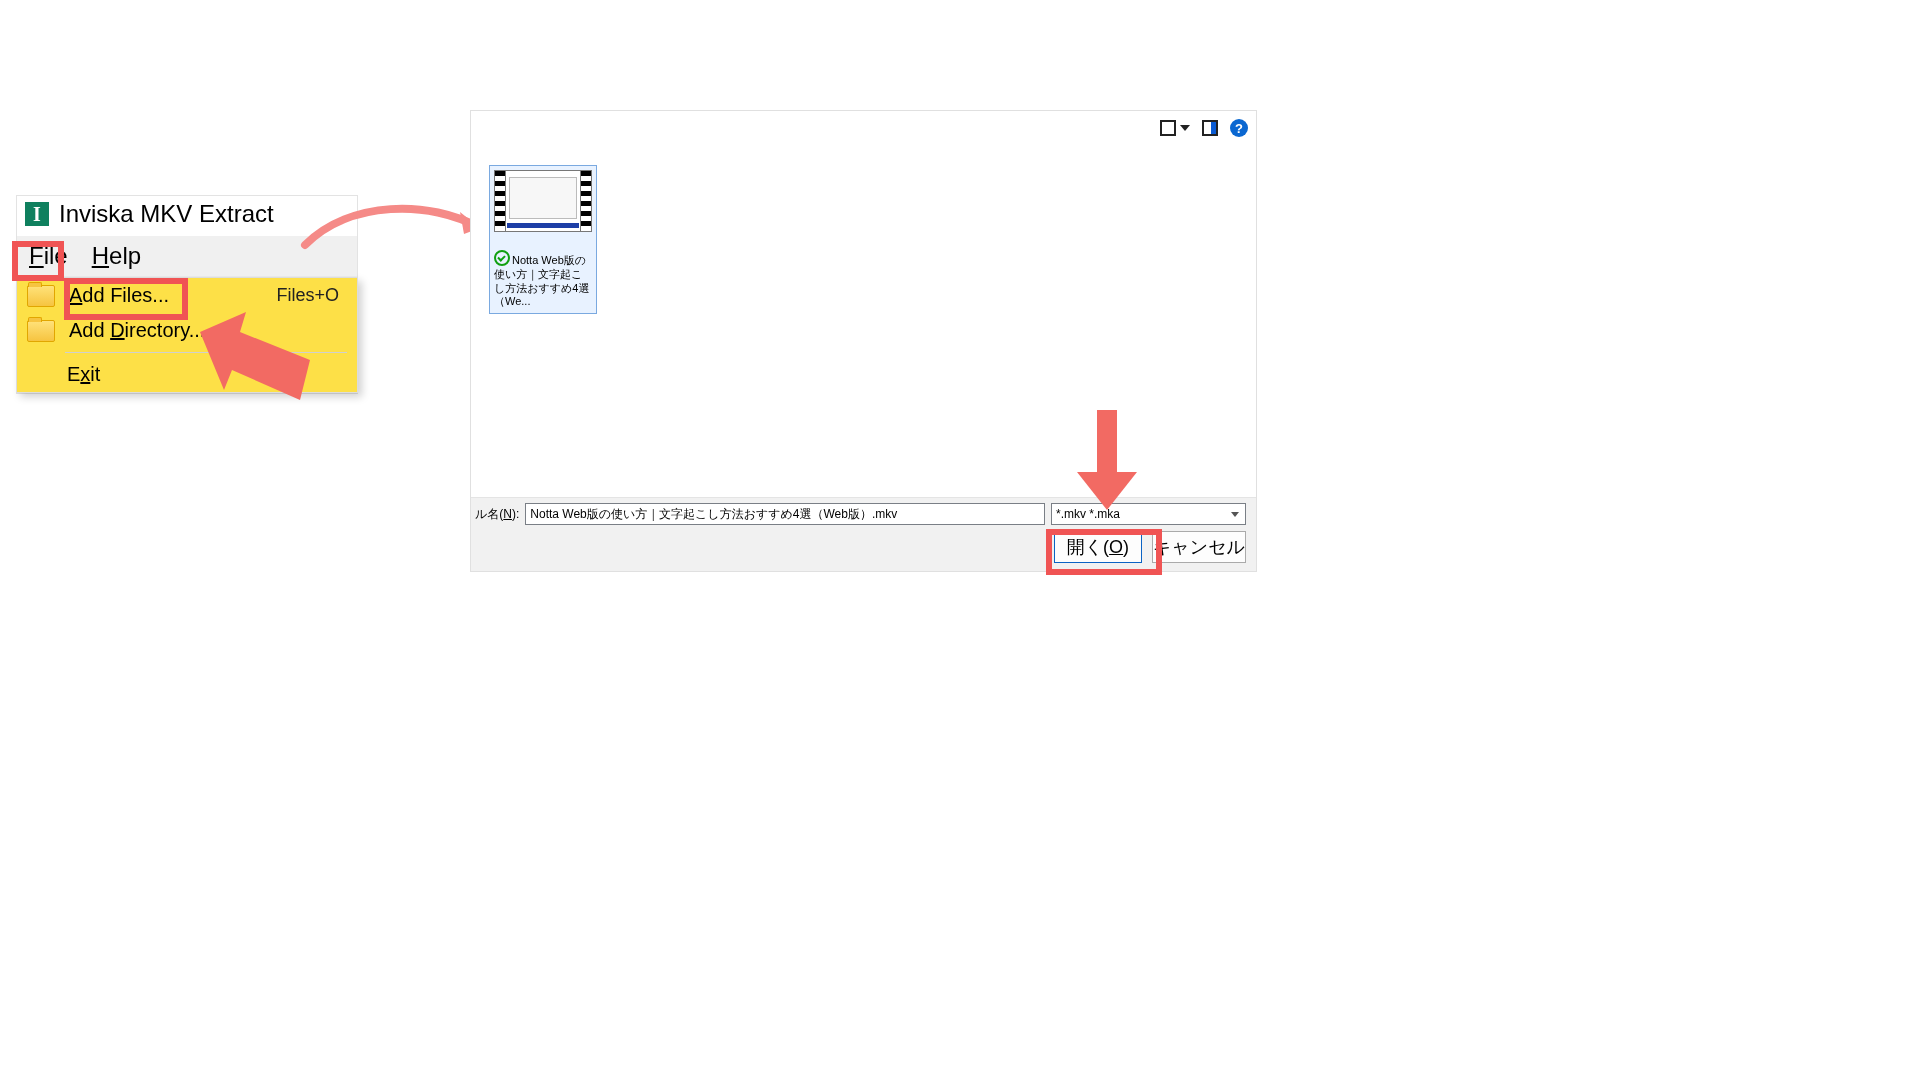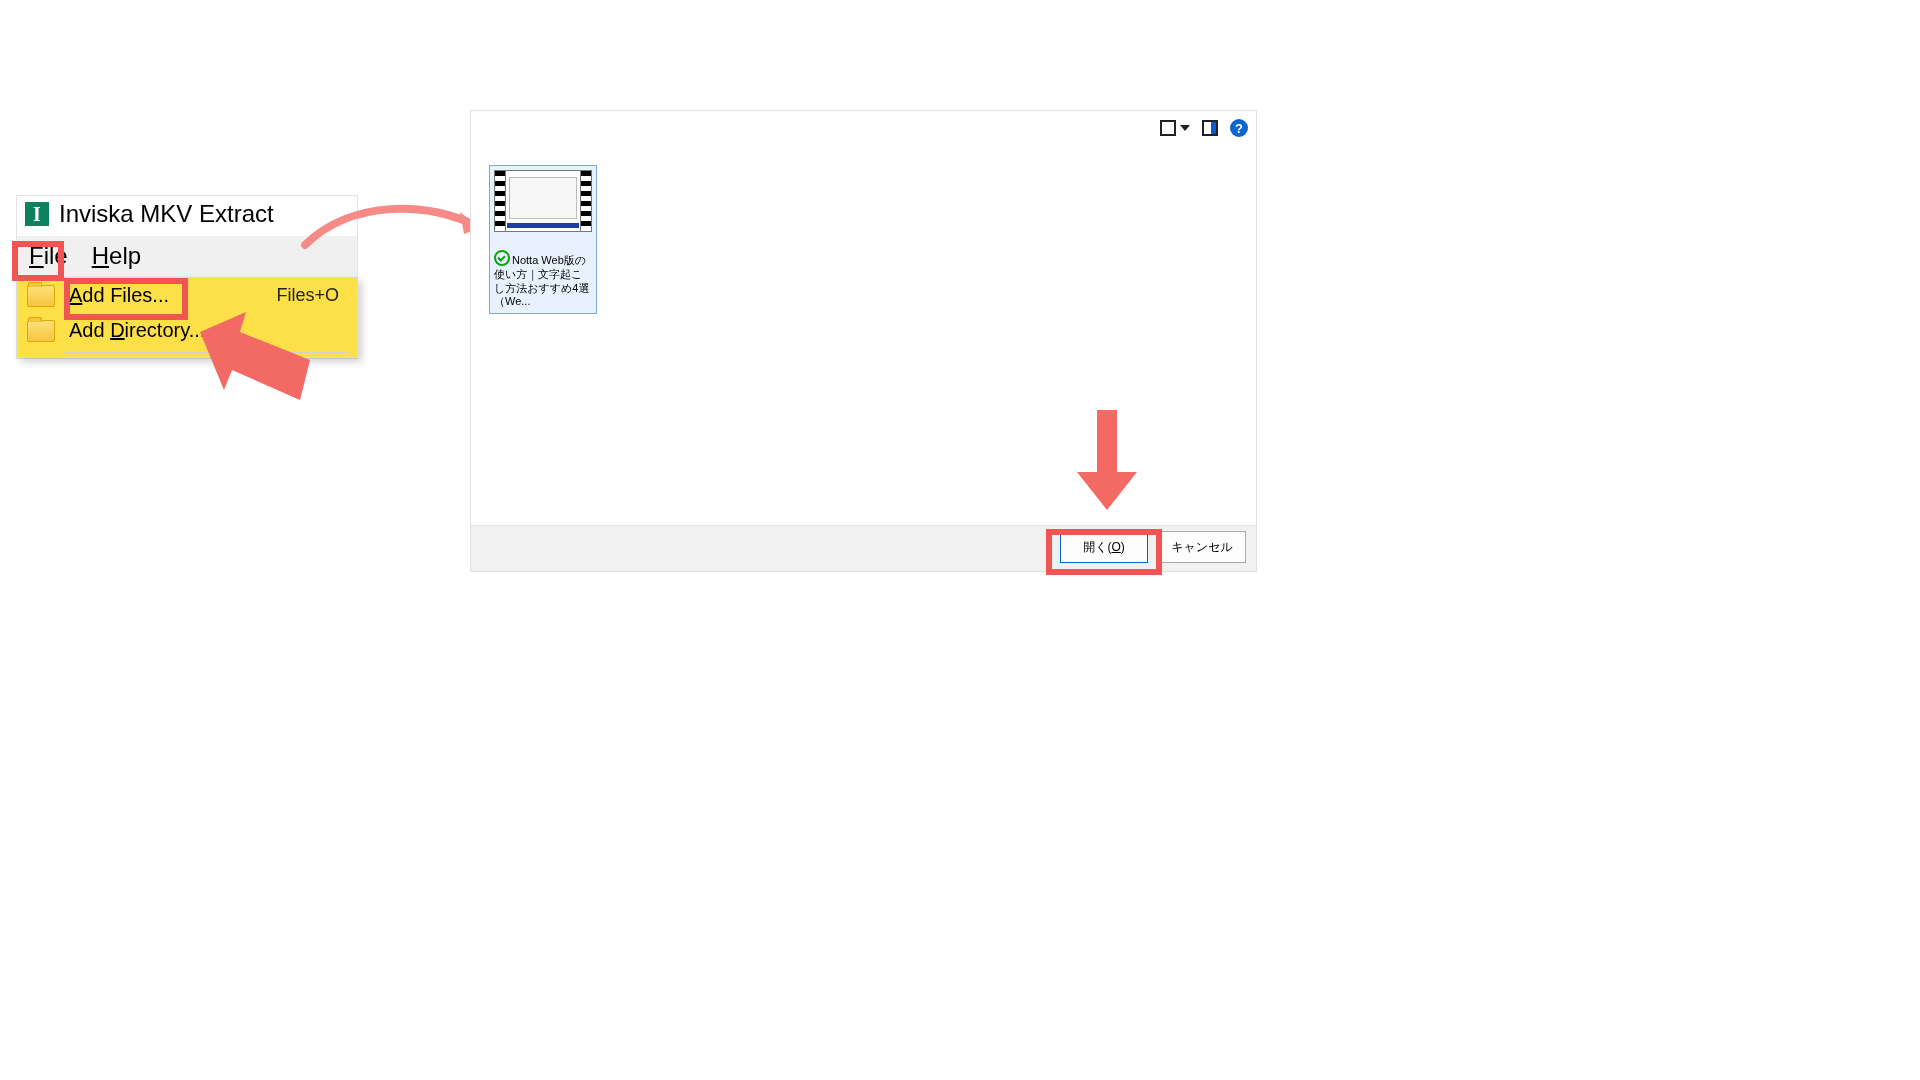--- a/index.html
+++ b/index.html
@@ -315,21 +315,21 @@
   .fd-row2 {
     display: flex;
     justify-content: flex-end;
     gap: 10px;
   }
   .btn {
     min-width: 88px;
     height: 32px;
     background: #fdfdfd;
     border: 1px solid #aaaaaa;
-    font-size: 12px;
+    font-size: 18px;
     display: flex;
     align-items: center;
     justify-content: center;
     cursor: default;
     box-sizing: border-box;
   }
   .btn.primary {
     border: 1px solid #0b63c4;
   }
   .underline-char { text-decoration: underline; }
@@ -356,20 +356,24 @@
     <div class="drop-row">
       <div class="folder-icon"></div>
       <span class="label"><span class="underline-char">A</span><span>dd Files...</span></span>
       <span class="shortcut">Files+O</span>
     </div>
     <div class="drop-row">
       <div class="folder-icon"></div>
       <span class="label">Add <span class="underline-char">D</span><span>irectory...</span></span>
     </div>
     <div class="drop-sep"></div>
+    <div class="drop-row">
+      <div class="icon-spacer"></div>
+      <span class="label">E<span class="underline-char">x</span><span>it</span></span>
+    </div>
   </div>
 </div>
 
 <div class="red-box" style="left:12px; top:241px; width:52px; height:40px;"></div>
 
 <div class="red-box" style="left:64px; top:278px; width:124px; height:42px;"></div>
 
 <svg class="overlay-svg" style="left:300px; top:200px; width:200px; height:60px;" viewBox="0 0 200 60">
   <path d="M 5 45 C 50 0, 130 0, 180 28" stroke="#f58a87" stroke-width="8" fill="none" stroke-linecap="round"></path>
   <polygon points="180,28 160,12 164,34" fill="#f58a87"></polygon>
@@ -398,20 +402,30 @@
     <div class="thumb">
       <div class="thumb-inner"></div>
       <div class="thumb-bar"></div>
     </div>
     <div class="tile-name">
       <span class="sync-ok"></span><span>Notta Web版の使い方｜文字起こし方法おすすめ4選（We...</span>
     </div>
   </div>
 
   <div class="fd-bottom">
+    <div class="fd-row1">
+      <span class="fn-label">
+        <span>ル名(</span><span class="underline-char">N</span><span>):</span>
+      </span>
+      <input class="fn-input" value="Notta Web版の使い方｜文字起こし方法おすすめ4選（Web版）.mkv" style="">
+      <div class="combo">
+        <span>*.mkv *.mka</span>
+        <div class="tri"></div>
+      </div>
+    </div>
     <div class="fd-row2">
       <div class="btn primary">
         <span>開く(</span>
           <span class="underline-char">O</span>
           <span>)</span>
       </div>
       <div class="btn">
         <span>キャンセル</span>
       </div>
     </div>

